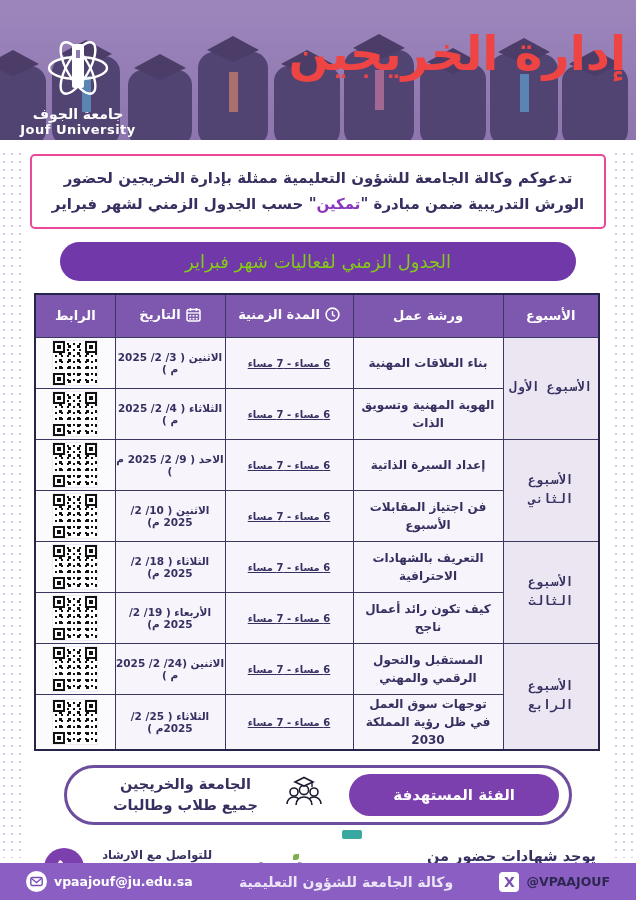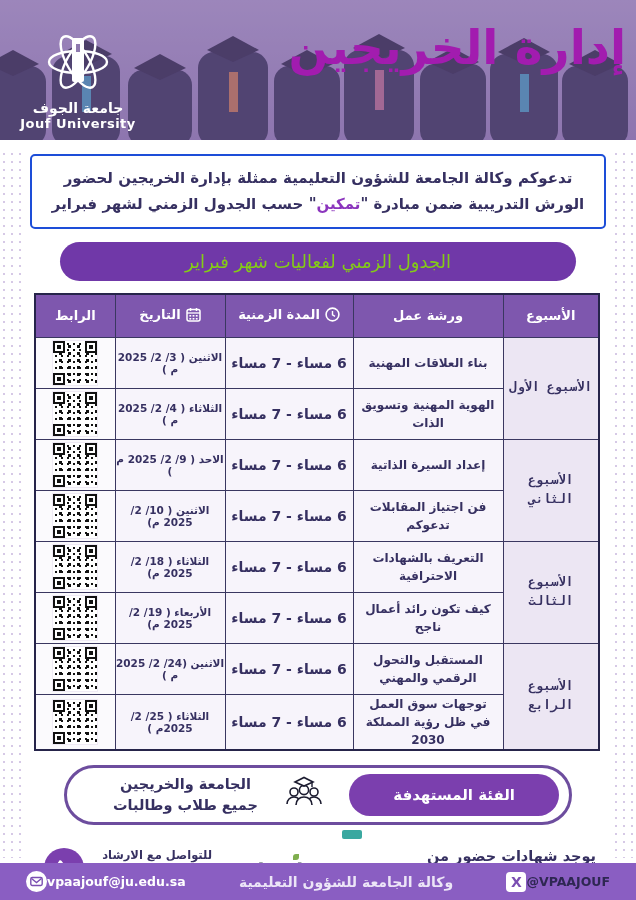--- a/index.html
+++ b/index.html
@@ -7,46 +7,46 @@
   .page { position:relative; width:636px; height:900px; margin:0 auto; background:#ffffff; overflow:hidden; direction:rtl; }
 
   
   .dots { position:absolute; top:150px; bottom:42px; width:24px; z-index:0;
     background-image:radial-gradient(#d6c9e6 1.3px, transparent 1.5px); background-size:8px 8px; }
   .dots.left { left:0; } .dots.right { right:0; }
 
   
   .header { position:relative; width:636px; height:140px; overflow:hidden; }
   .header svg.scene { position:absolute; inset:0; display:block; }
-  .header-title { position:absolute; top:20px; right:10px; z-index:3;
-    font-size:47px; font-weight:bold; color:#a21caf; letter-spacing:1px; }
-  .logo { position:absolute; top:32px; left:18px; z-index:3; width:120px; text-align:center; color:#ffffff; }
+  .header-title { position:absolute; top:26px; right:10px; z-index:3;
+    font-size:47px; font-weight:bold; color:#ef4444; letter-spacing:1px; }
+  .logo { position:absolute; top:38px; left:18px; z-index:3; width:120px; text-align:center; color:#ffffff; }
   .logo .logo-ar { font-size:14px; font-weight:bold; margin-top:2px; }
   .logo .logo-en { font-size:13px; font-weight:bold; letter-spacing:.5px; }
 
   
-  .intro { margin:14px 30px 0 30px; border:2px solid #1d4ed8; border-radius:5px; background:#ffffff;
+  .intro { margin:14px 30px 0 30px; border:2px solid #ec4899; border-radius:5px; background:#ffffff;
     padding:9px 12px; text-align:center; font-size:15px; font-weight:bold; color:#363061; line-height:1.75; position:relative; z-index:1;}
   .intro .hl { color:#8b35bd; }
 
   
   .banner { margin:13px 60px 0 60px; background:#7038a8; border-radius:22px; color:#84cc16;
     text-align:center; font-size:18px; font-weight:normal; padding:9px 0; position:relative; z-index:1; }
 
   
   .sched { margin:12px 36px 0 36px; border-collapse:collapse; width:564px; position:relative; z-index:1;
     border:2px solid #26244a; table-layout:fixed; }
   .sched th, .sched td { border:1.5px solid #3a3760; text-align:center; vertical-align:middle; }
   .sched th { background:#7e57ae; color:#ffffff; font-size:13px; font-weight:bold; height:44px; }
   .sched td { height:51px; background:#f7f4fb; color:#363061; font-weight:bold; }
   .col-week  { width:96px; }  .col-work { width:150px; } .col-dur { width:128px; }
   .col-date  { width:110px; } .col-link { width:80px; }
   td.week { background:#ece6f3; font-size:12.5px; line-height:1.5;font-family:Liberation Mono, monospace; }
   td.work { font-size:12px; line-height:1.5; padding:0 6px; }
-  td.dur  { font-size:14px; }
+  td.dur  { font-size:10px;text-decoration:underline; }
   td.date { font-size:10.5px; }
   td.link { background:#fbfafd; }
   .th-ico { display:inline-block; vertical-align:-3px; margin-left:5px; }
 
   .qr { width:44px; height:44px; margin:0 auto; background-color:#ffffff; outline:1px solid #efeaf5;
     background-image:
       linear-gradient(#111 0 0), linear-gradient(#fff 0 0), linear-gradient(#111 0 0),
       linear-gradient(#111 0 0), linear-gradient(#fff 0 0), linear-gradient(#111 0 0),
       linear-gradient(#111 0 0), linear-gradient(#fff 0 0), linear-gradient(#111 0 0),
       radial-gradient(#111 34%, transparent 36%),
@@ -81,21 +81,21 @@
   .irshad .leaf { position:absolute; top:0; right:4px; width:6px; height:6px; border-radius:50% 0; background:#7fae4e; }
   .phone { display:flex; align-items:flex-start; gap:8px; direction:ltr; }
   .phone-circle { width:40px; height:40px; border-radius:50%; background:#7b3fae; display:flex; align-items:center; justify-content:center; }
   .phone-texts { text-align:center; }
   .phone-label { font-size:11.5px; font-weight:bold; color:#363061; }
   .phone-number { font-size:18px; font-weight:bold; color:#363061; direction:ltr; letter-spacing:.5px; }
 
   
   .footer { position:absolute; left:0; right:0; bottom:0; height:37px; background:#8a5ec2;
     display:flex; align-items:center; justify-content:space-between; padding:0 26px; z-index:2; }
-  .f-block { display:flex; align-items:center; direction:ltr; }
+  .f-block { display:flex; align-items:center; gap:7px; direction:ltr; }
   .f-center { color:#ece5f7; font-size:14px; font-weight:bold; }
   .f-email { color:#ffffff; font-size:12.5px; font-weight:bold; direction:ltr; }
   .f-handle { color:#2e2752; font-size:12.5px; font-weight:bold; direction:ltr; }
   .round-ico { width:21px; height:21px; border-radius:50%; background:#ffffff; display:flex; align-items:center; justify-content:center; }
   .x-ico { width:20px; height:20px; border-radius:4px; background:#ffffff; color:#7b4fb2; font-weight:bold;
     font-size:14px; display:flex; align-items:center; justify-content:center; font-family:"DejaVu Sans", sans-serif; }
 </style>
 </head>
 <body>
 
@@ -217,21 +217,21 @@
     <tr>
       <td class="week" rowspan="2">الأسبوع الثاني</td>
       <td class="work">إعداد السيرة الذاتية</td>
       <td class="dur">6 مساء - 7 مساء</td>
       <td class="date">الاحد ( 9/ 2/ 2025 م )</td>
       <td class="link">
             <div class="qr"></div>
           </td>
     </tr>
     <tr>
-      <td class="work">فن اجتياز المقابلات تدعوكم</td>
+      <td class="work">فن اجتياز المقابلات الأسبوع</td>
       <td class="dur">6 مساء - 7 مساء</td>
       <td class="date">الاثنين ( 10/ 2/ 2025 م)</td>
       <td class="link">
             <div class="qr"></div>
           </td>
     </tr>
     <tr>
       <td class="week" rowspan="2">الأسبوع الثالث</td>
       <td class="work">التعريف بالشهادات الاحترافية</td>
       <td class="dur">6 مساء - 7 مساء</td>

